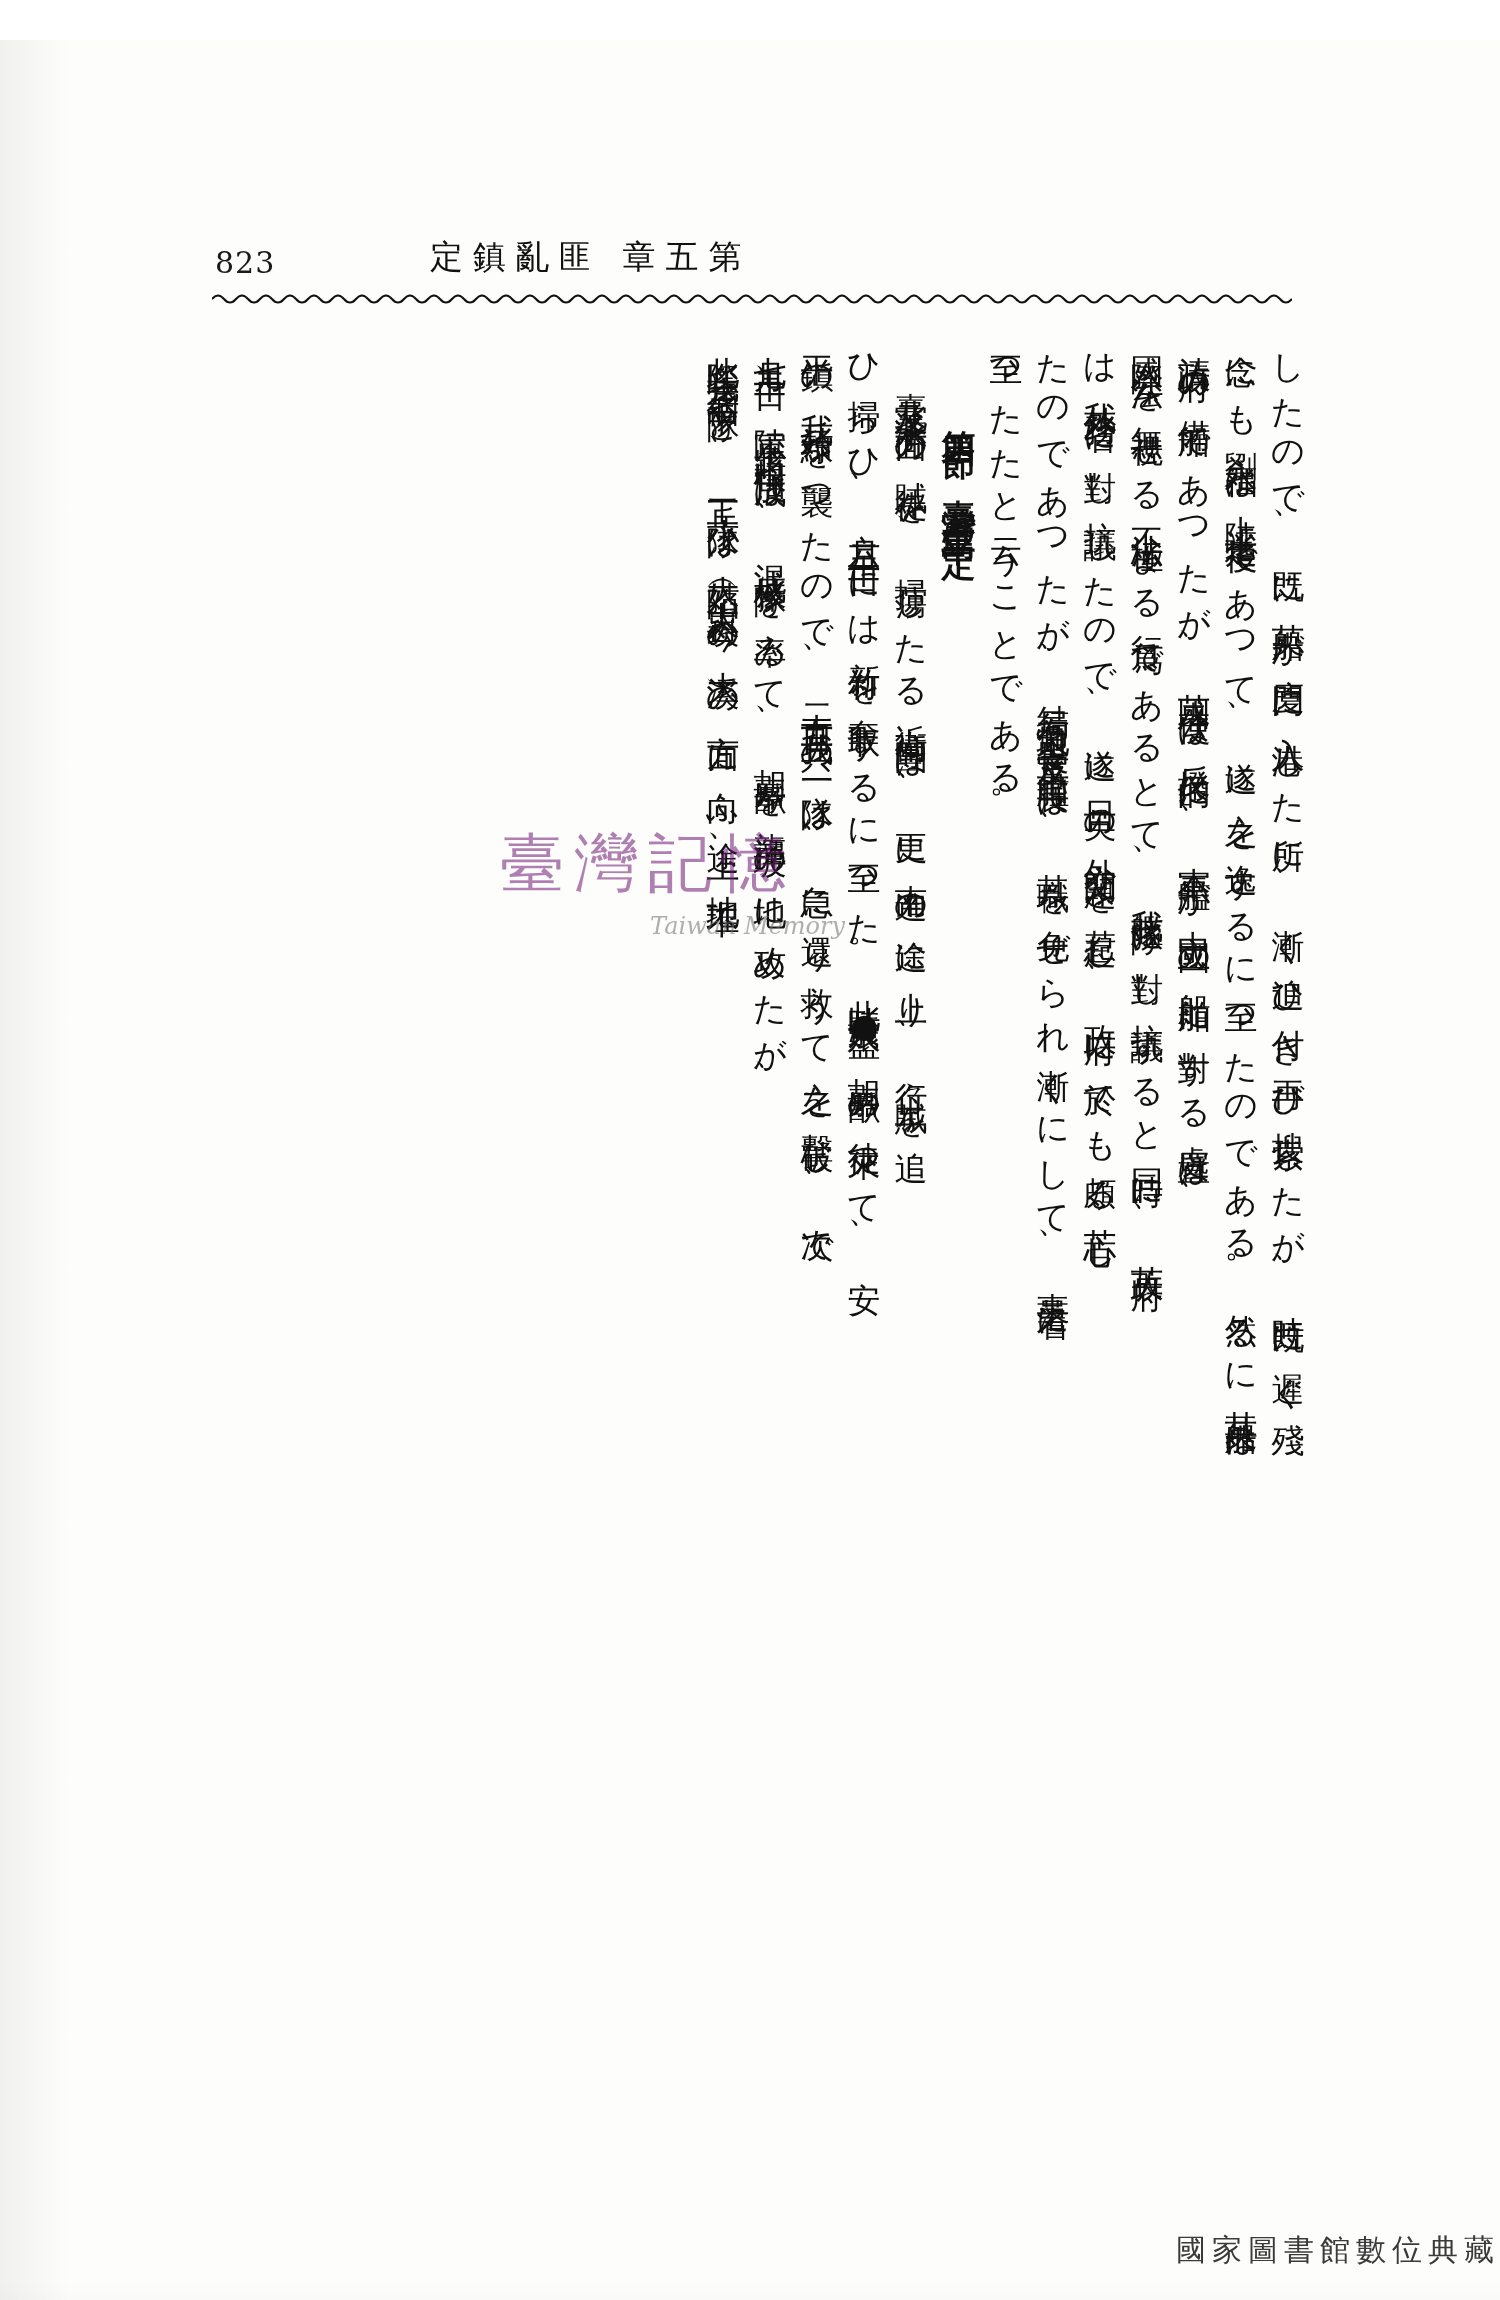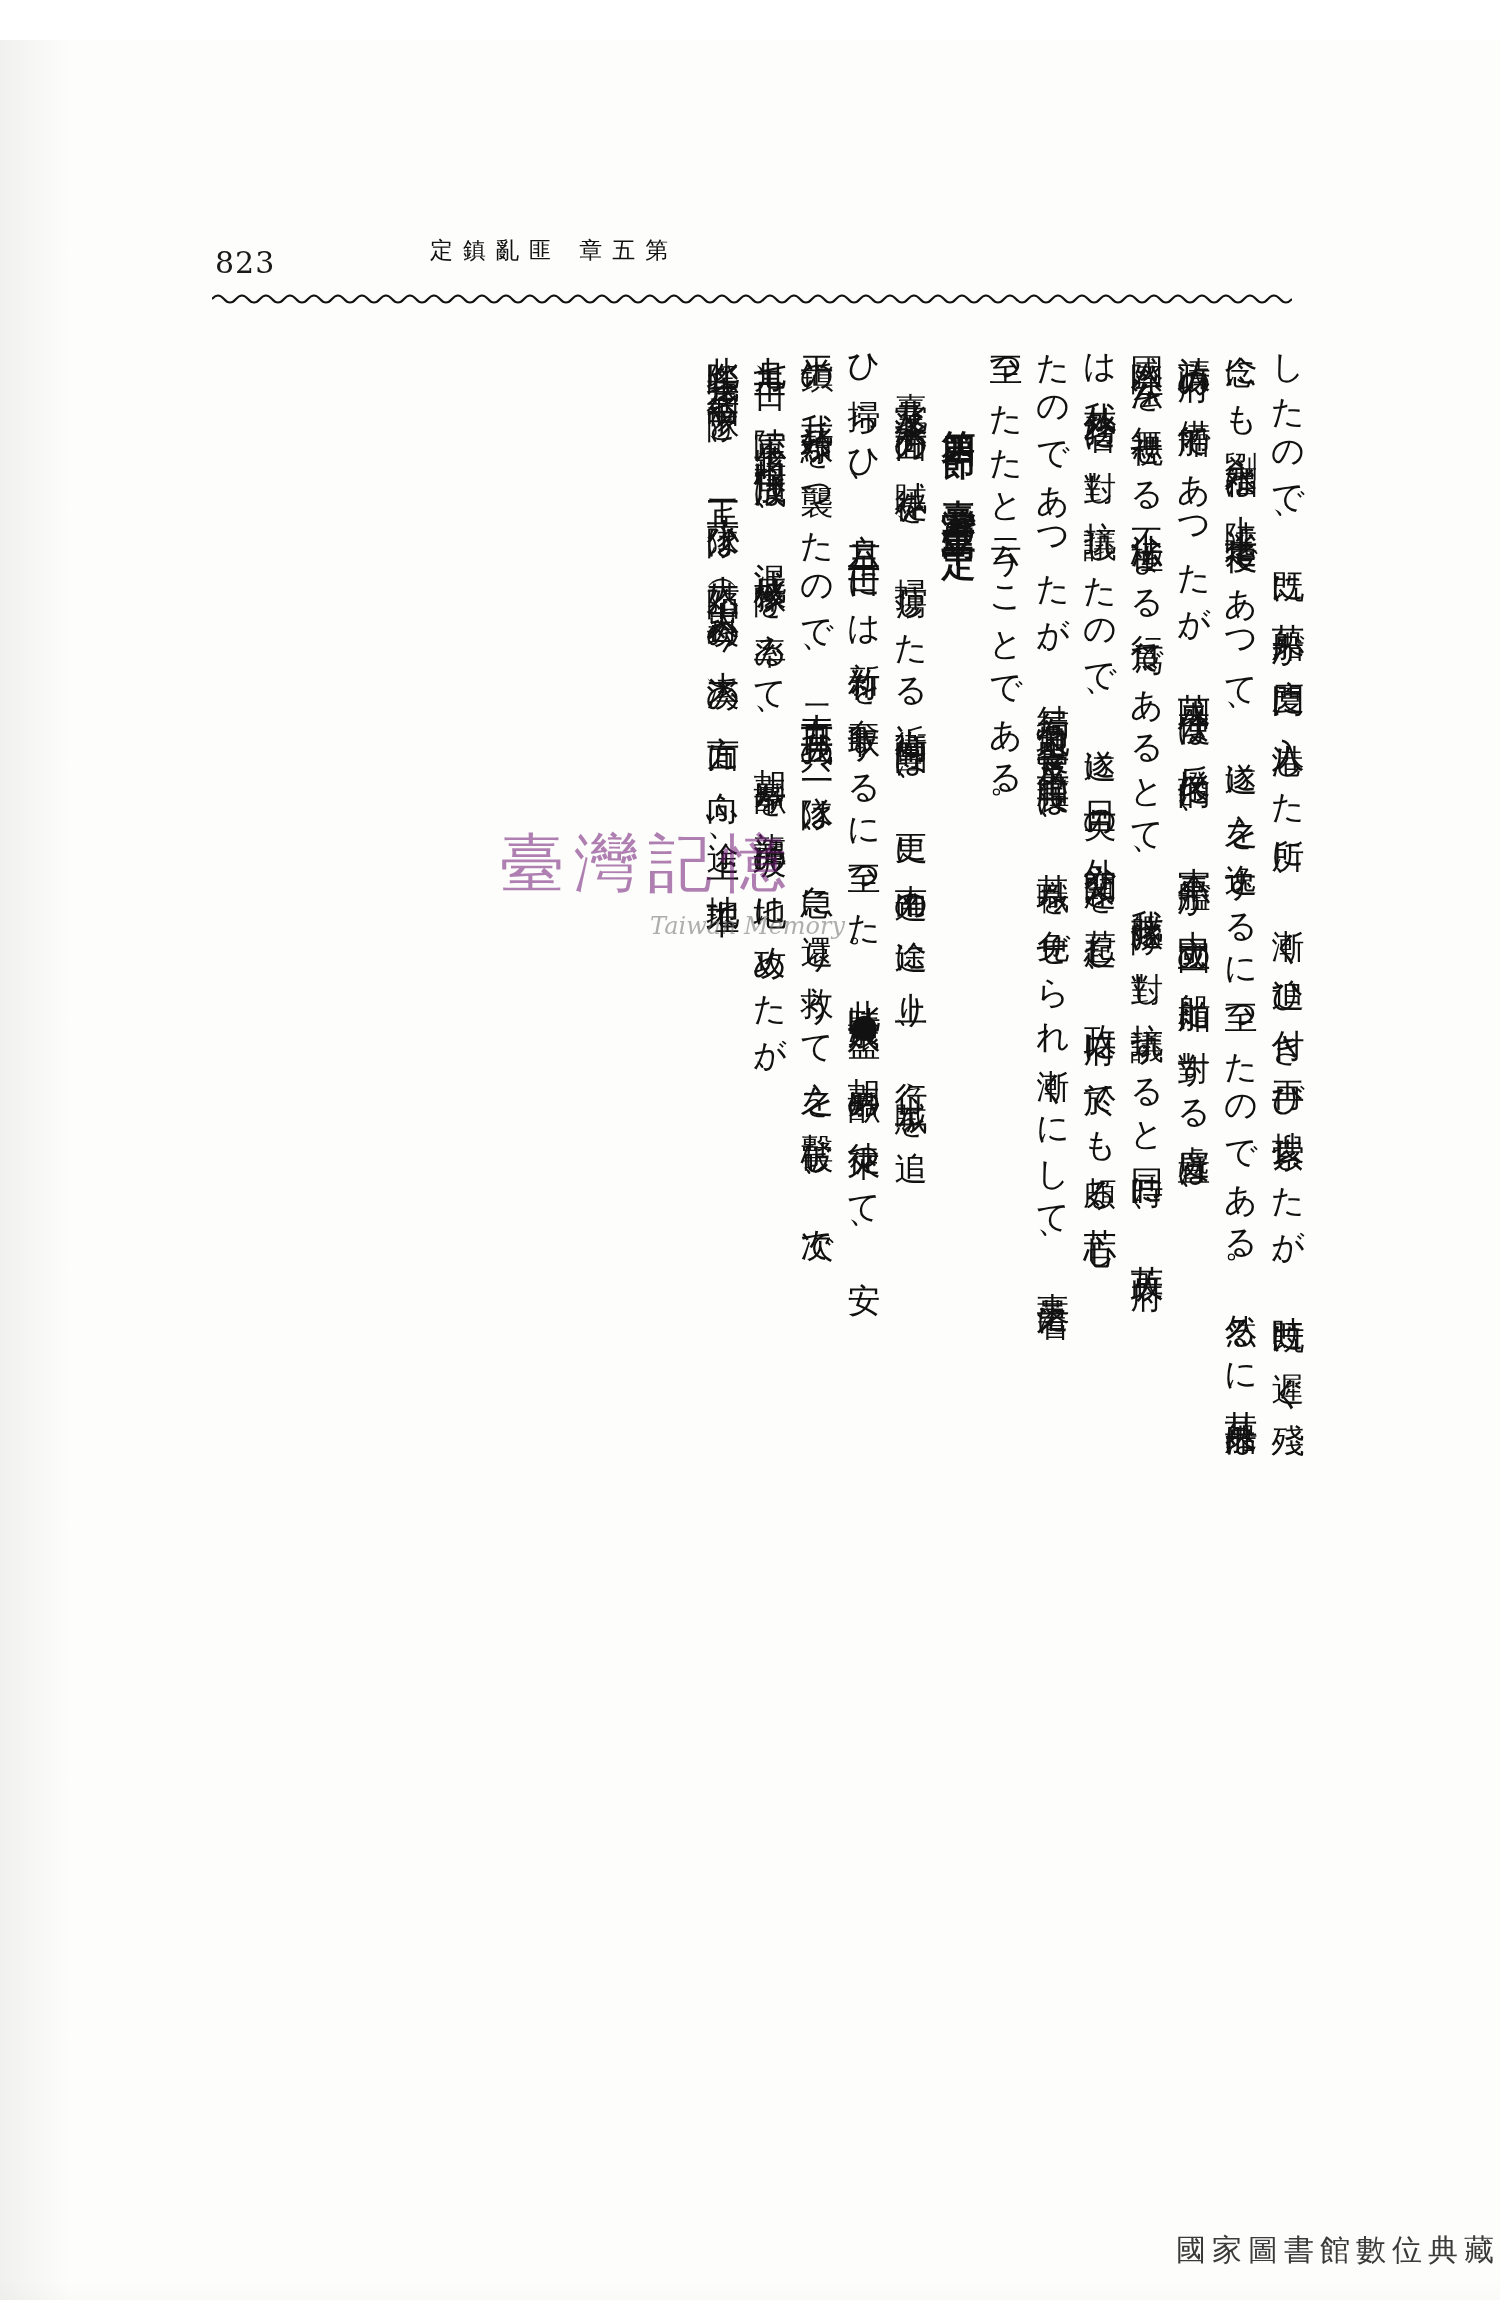--- a/index.html
+++ b/index.html
@@ -38,21 +38,21 @@
     top: 10px;
     font-size: 30px;
     letter-spacing: 1px;
     color: #1a1a1a;
     font-family: "DejaVu Serif", "Liberation Serif", serif;
   }
   #running-head {
     position: absolute;
     left: 215px;
     top: 0px;
-    font-size: 23px;
+    font-size: 33px;
     color: #111;
     letter-spacing: 10px;
     direction: rtl;
     unicode-bidi: bidi-override;
     font-family: "DejaVu Sans", "Liberation Sans", sans-serif;
     white-space: nowrap;
   }
 
   
   #wave-rule {

